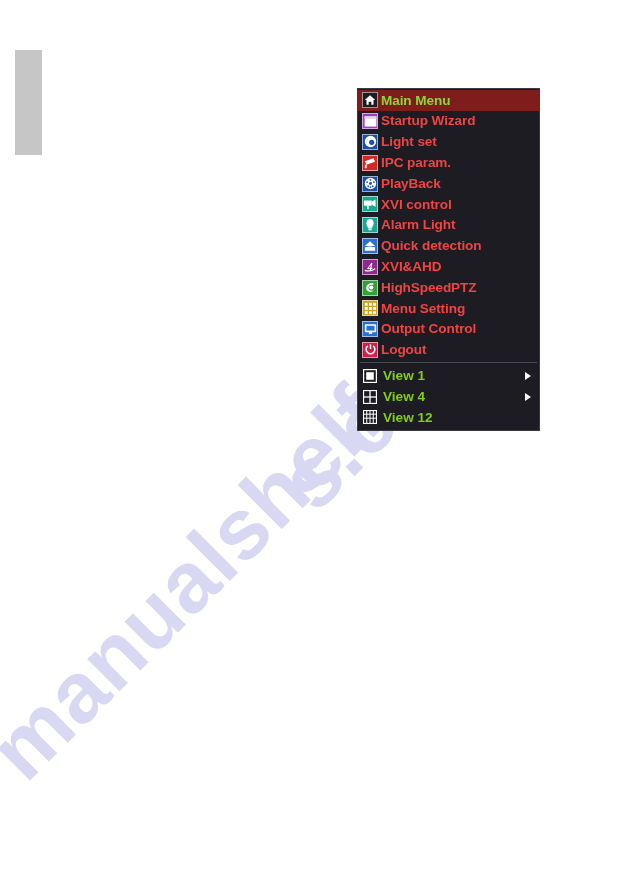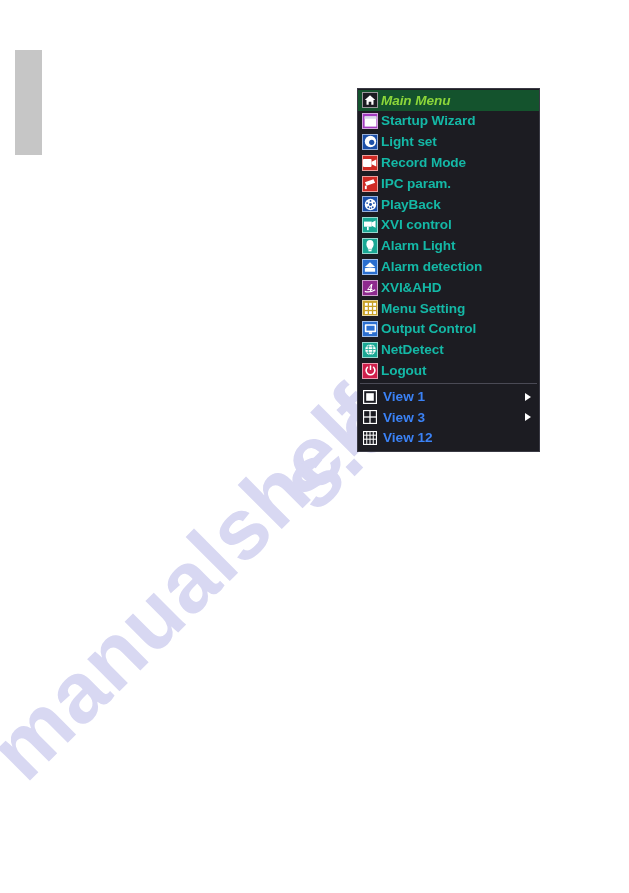--- a/index.html
+++ b/index.html
@@ -79,22 +79,21 @@
 
   .menu-row {
     display: flex;
     align-items: center;
     height: 20.8px;
     padding-left: 4px;
     box-sizing: border-box;
     color: #ffffff;
   }
   .menu-row.selected {
-    background: #14532d;
-    font-style: italic;
+    background: #7f1d1d;
   }
   .menu-row.selected .menu-label {
     color: #8cd63a;
   }
 
   .icon-box {
     width: 16px;
     height: 16px;
     min-width: 16px;
     margin-right: 3px;
@@ -105,21 +104,21 @@
     justify-content: center;
     border: 1px solid rgba(255,255,255,0.55);
   }
   .icon-box svg { display: block; }
 
   .menu-label {
     font-size: 13.6px;
     font-weight: 700;
     line-height: 1;
     letter-spacing: -0.1px;
-    color: #14b8a6;
+    color: #ef4444;
     white-space: nowrap;
   }
 
   
   #menu-separator {
     height: 1px;
     background: #4a4a55;
     margin: 2px 2px 2px 2px;
   }
 
@@ -139,21 +138,21 @@
     min-width: 14px;
     margin-right: 6px;
     display: flex;
     align-items: center;
     justify-content: center;
   }
   .view-label {
     font-size: 13.6px;
     font-weight: 700;
     line-height: 1;
-    color: #3b82f6;
+    color: #84cc16;
     white-space: nowrap;
   }
   .submenu-arrow {
     margin-left: auto;
     width: 0;
     height: 0;
     border-left: 6px solid #ffffff;
     border-top: 4px solid transparent;
     border-bottom: 4px solid transparent;
   }
@@ -191,29 +190,20 @@
           <span class="menu-label">Startup Wizard</span>
         </div>
         <div class="menu-row">
           <span class="icon-box" style="background: rgb(28, 79, 168);">
             <svg width="13" height="13" viewBox="0 0 16 16">
               <circle cx="8" cy="8" r="7" fill="#ffffff"></circle>
               <circle cx="9.5" cy="9" r="3.2" fill="#1c4fa8"></circle>
             </svg>
           </span>
           <span class="menu-label">Light set</span>
-        </div>
-        <div class="menu-row">
-          <span class="icon-box" style="background: rgb(207, 42, 36);">
-            <svg width="14" height="10" viewBox="0 0 18 12">
-              <rect x="0" y="1" width="11" height="10" rx="1" fill="#ffffff"></rect>
-              <path d="M11 4.5 L17 1.5 L17 10.5 L11 7.5 Z" fill="#ffffff"></path>
-            </svg>
-          </span>
-          <span class="menu-label">Record Mode</span>
         </div>
         <div class="menu-row">
           <span class="icon-box" style="background: rgb(207, 42, 36);">
             <svg width="14" height="12" viewBox="0 0 16 14">
               <path d="M2 5 L12 1.5 L14 5.5 L4 9 Z" fill="#ffffff"></path>
               <rect x="2" y="9" width="2.2" height="4" fill="#ffffff"></rect>
             </svg>
           </span>
           <span class="menu-label">IPC param.</span>
         </div>
@@ -252,30 +242,39 @@
           </span>
           <span class="menu-label">Alarm Light</span>
         </div>
         <div class="menu-row">
           <span class="icon-box" style="background: rgb(43, 111, 208);">
             <svg width="14" height="12" viewBox="0 0 16 14">
               <path d="M8 1.5 L14 7 L2 7 Z" fill="#ffffff"></path>
               <path d="M2 8.5 Q8 6.5 14 8.5 L14 12.5 L2 12.5 Z" fill="#ffffff"></path>
             </svg>
           </span>
-          <span class="menu-label">Alarm detection</span>
+          <span class="menu-label">Quick detection</span>
         </div>
         <div class="menu-row">
           <span class="icon-box" style="background: rgb(142, 42, 142);">
             <svg width="14" height="13" viewBox="0 0 16 15">
               <text x="8" y="11.5" font-family="Liberation Serif, serif" font-size="12" font-style="italic" font-weight="bold" fill="#ffffff" text-anchor="middle">4</text>
               <path d="M2 12 Q8 14 14 10" stroke="#ffffff" stroke-width="1.4" fill="none"></path>
             </svg>
           </span>
           <span class="menu-label">XVI&amp;AHD</span>
+        </div>
+        <div class="menu-row">
+          <span class="icon-box" style="background: rgb(47, 160, 58);">
+            <svg width="13" height="13" viewBox="0 0 16 16">
+              <path d="M11.5 2.5 C5 2 2 6 3 10.5 C4.5 14 10 14.5 12.5 11 C10 13 6 12 5.5 9 C5 6 8 4 11.5 5 Z" fill="#ffffff"></path>
+              <circle cx="9" cy="8" r="2.6" fill="#ffffff"></circle>
+            </svg>
+          </span>
+          <span class="menu-label">HighSpeedPTZ</span>
         </div>
         <div class="menu-row">
           <span class="icon-box" style="background: rgb(201, 162, 39);">
             <svg width="13" height="13" viewBox="0 0 15 15">
               <g fill="#ffffff">
                 <rect x="1" y="1" width="3.3" height="3.3"></rect>
                 <rect x="5.8" y="1" width="3.3" height="3.3"></rect>
                 <rect x="10.6" y="1" width="3.3" height="3.3"></rect>
                 <rect x="1" y="5.8" width="3.3" height="3.3"></rect>
                 <rect x="5.8" y="5.8" width="3.3" height="3.3"></rect>
@@ -292,32 +291,20 @@
           <span class="icon-box" style="background: rgb(43, 111, 208);">
             <svg width="13" height="12" viewBox="0 0 16 14">
               <rect x="1" y="1" width="14" height="10" rx="1" fill="#ffffff"></rect>
               <rect x="3" y="3" width="10" height="6" fill="#2b6fd0"></rect>
               <rect x="6" y="11" width="4" height="2" fill="#ffffff"></rect>
             </svg>
           </span>
           <span class="menu-label">Output Control</span>
         </div>
         <div class="menu-row">
-          <span class="icon-box" style="background: rgb(26, 168, 148);">
-            <svg width="13" height="13" viewBox="0 0 16 16">
-              <circle cx="8" cy="8" r="6.5" fill="#ffffff"></circle>
-              <ellipse cx="8" cy="8" rx="2.8" ry="6.5" fill="none" stroke="#1aa894" stroke-width="1"></ellipse>
-              <line x1="1.5" y1="8" x2="14.5" y2="8" stroke="#1aa894" stroke-width="1"></line>
-              <line x1="2.6" y1="4.6" x2="13.4" y2="4.6" stroke="#1aa894" stroke-width="0.8"></line>
-              <line x1="2.6" y1="11.4" x2="13.4" y2="11.4" stroke="#1aa894" stroke-width="0.8"></line>
-            </svg>
-          </span>
-          <span class="menu-label">NetDetect</span>
-        </div>
-        <div class="menu-row">
           <span class="icon-box" style="background: rgb(207, 31, 74);">
             <svg width="13" height="13" viewBox="0 0 16 16">
               <path d="M4.2 4 A5.4 5.4 0 1 0 11.8 4" stroke="#ffffff" stroke-width="2" fill="none" stroke-linecap="round"></path>
               <rect x="7.1" y="1.5" width="1.8" height="6" rx="0.8" fill="#ffffff"></rect>
             </svg>
           </span>
           <span class="menu-label">Logout</span>
         </div>
       </div>
     <div id="menu-separator"></div>
@@ -333,21 +320,21 @@
           <span class="submenu-arrow"></span>
         </div>
         <div class="view-row">
           <span class="view-icon">
             <svg width="14" height="14" viewBox="0 0 14 14">
               <rect x="0.5" y="0.5" width="13" height="13" fill="none" stroke="#ffffff" stroke-width="1.3"></rect>
               <line x1="7" y1="0.5" x2="7" y2="13.5" stroke="#ffffff" stroke-width="1.3"></line>
               <line x1="0.5" y1="7" x2="13.5" y2="7" stroke="#ffffff" stroke-width="1.3"></line>
             </svg>
           </span>
-          <span class="view-label">View 3</span>
+          <span class="view-label">View 4</span>
           <span class="submenu-arrow"></span>
         </div>
         <div class="view-row">
           <span class="view-icon">
             <svg width="14" height="14" viewBox="0 0 14 14">
               <rect x="0.5" y="0.5" width="13" height="13" fill="none" stroke="#ffffff" stroke-width="1.2"></rect>
               <line x1="3.75" y1="0.5" x2="3.75" y2="13.5" stroke="#ffffff" stroke-width="1"></line>
               <line x1="7" y1="0.5" x2="7" y2="13.5" stroke="#ffffff" stroke-width="1"></line>
               <line x1="10.25" y1="0.5" x2="10.25" y2="13.5" stroke="#ffffff" stroke-width="1"></line>
               <line x1="0.5" y1="4.2" x2="13.5" y2="4.2" stroke="#ffffff" stroke-width="1"></line>

